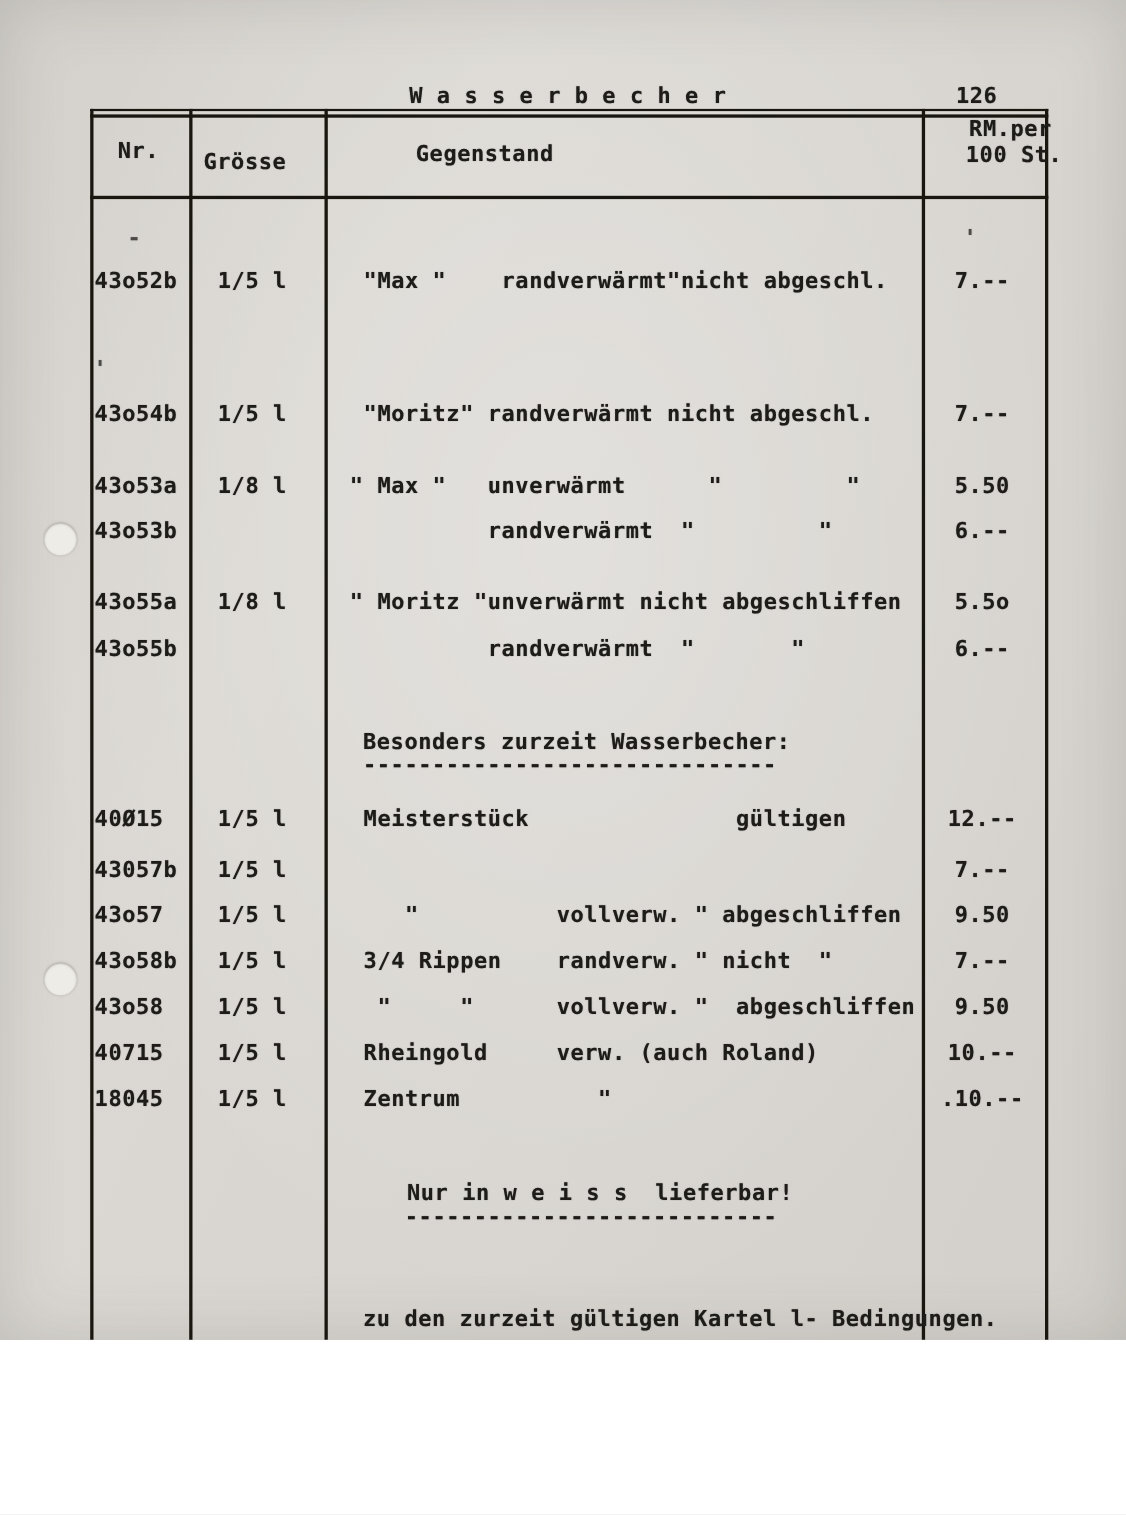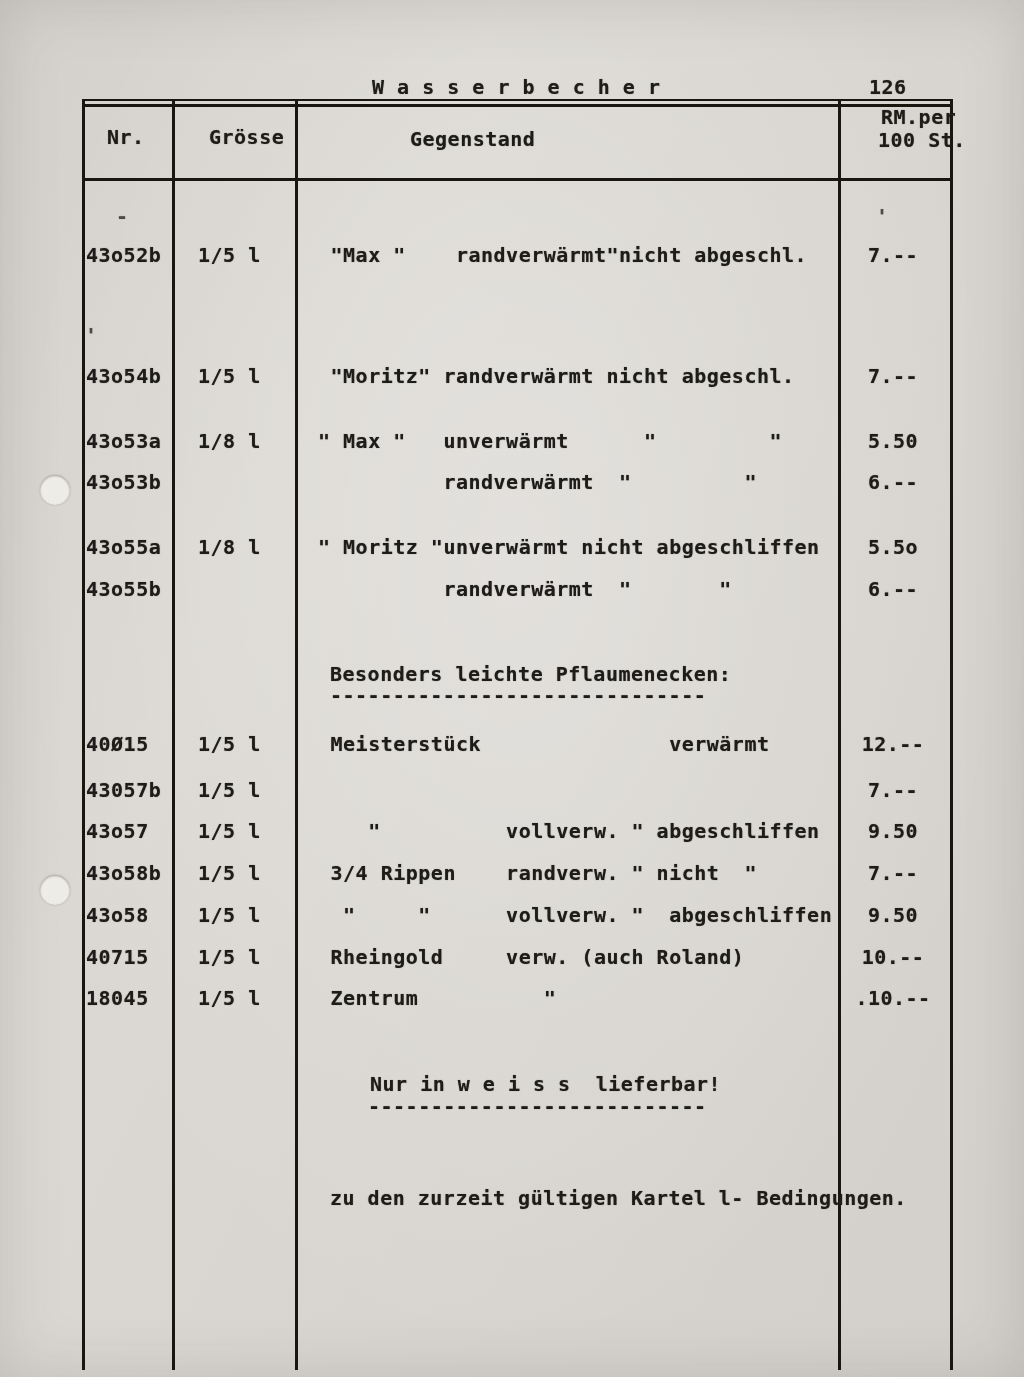--- a/index.html
+++ b/index.html
@@ -1,18 +1,18 @@
 <!DOCTYPE html>
 <html><head>
 <meta charset="utf-8">
 <style>
   html,body{margin:0;padding:0;}
   .page{
     position:relative;
-    width:1024px;height:1377px;
+    width:1024px;height:1218px;
     background:
       radial-gradient(ellipse at 50% 40%, rgba(255,255,255,0.25), rgba(0,0,0,0) 70%),
       linear-gradient(115deg, #d4d1cc 0%, #dbd8d3 30%, #d8d5d0 60%, #d3d0cb 100%);
     background-color:#d8d5d0;
     overflow:hidden;
     font-family:"DejaVu Sans Mono","Liberation Mono",monospace;
     font-weight:bold;
     color:#1e1c19;
     box-shadow:inset 0 0 60px rgba(80,75,70,0.18);
   }
@@ -41,22 +41,22 @@
   <div class="hline thin" style="left:82px;top:99px;width:871px;"></div>
   <div class="hline" style="left:82px;top:104px;width:871px;"></div>
   <div class="hline" style="left:82px;top:178px;width:871px;"></div>
   <div class="vline" style="left:82px;top:99px;height:1271px;"></div>
   <div class="vline" style="left:172px;top:99px;height:1271px;"></div>
   <div class="vline" style="left:295px;top:99px;height:1271px;"></div>
   <div class="vline" style="left:838px;top:99px;height:1271px;"></div>
   <div class="vline" style="left:950px;top:99px;height:1271px;"></div>
 
   <div class="txt" style="left:107px;top:126px;">Nr.</div>
-  <div class="txt" style="left:185px;top:126px;margin-left:24px;">Grösse</div>
-  <div class="txt" style="left:378px;top:128px;margin-left:32px;">Gegenstand</div>
+  <div class="txt" style="left:185px;top:136px;">Grösse</div>
+  <div class="txt" style="left:378px;top:128px;">Gegenstand</div>
   <div class="txt" style="left:841px;top:106px;margin-left:40px;">RM.per</div>
   <div class="txt" style="left:841px;top:129px;padding-left:37px;">100 St.</div>
 
   <div class="row" style="top:244px;padding-left:48px;">
     <span class="txt c-nr">43o52b</span>
     <span class="txt c-gr">1/5 l</span>
     <span class="txt c-gg"> "Max "    randverwärmt"nicht abgeschl.</span>
     <span class="txt c-pr">7.--</span>
   </div>
   <div class="row" style="top:365px;">
@@ -83,27 +83,27 @@
     <span class="txt c-gg">" Moritz "unverwärmt nicht abgeschliffen</span>
     <span class="txt c-pr">5.5o</span>
   </div>
   <div class="row" style="top:578px;">
     <span class="txt c-nr">43o55b</span>
     <span class="txt c-gr"></span>
     <span class="txt c-gg">          randverwärmt  "       "</span>
     <span class="txt c-pr">6.--</span>
   </div>
 
-  <div class="txt" style="left:330px;top:663px;">Besonders leichte Pflaumenecken:</div>
+  <div class="txt" style="left:330px;top:663px;">Besonders zurzeit Wasserbecher:</div>
   <div class="txt" style="left:330px;top:684px;">------------------------------</div>
 
   <div class="row" style="top:733px;">
     <span class="txt c-nr">40Ø15</span>
     <span class="txt c-gr">1/5 l</span>
-    <span class="txt c-gg"> Meisterstück               verwärmt</span>
+    <span class="txt c-gg"> Meisterstück               gültigen</span>
     <span class="txt c-pr">12.--</span>
   </div>
   <div class="row" style="top:779px;">
     <span class="txt c-nr">43057b</span>
     <span class="txt c-gr">1/5 l</span>
     <span class="txt c-pr">7.--</span>
   </div>
   <div class="row" style="top:820px;">
     <span class="txt c-nr">43o57</span>
     <span class="txt c-gr">1/5 l</span>

